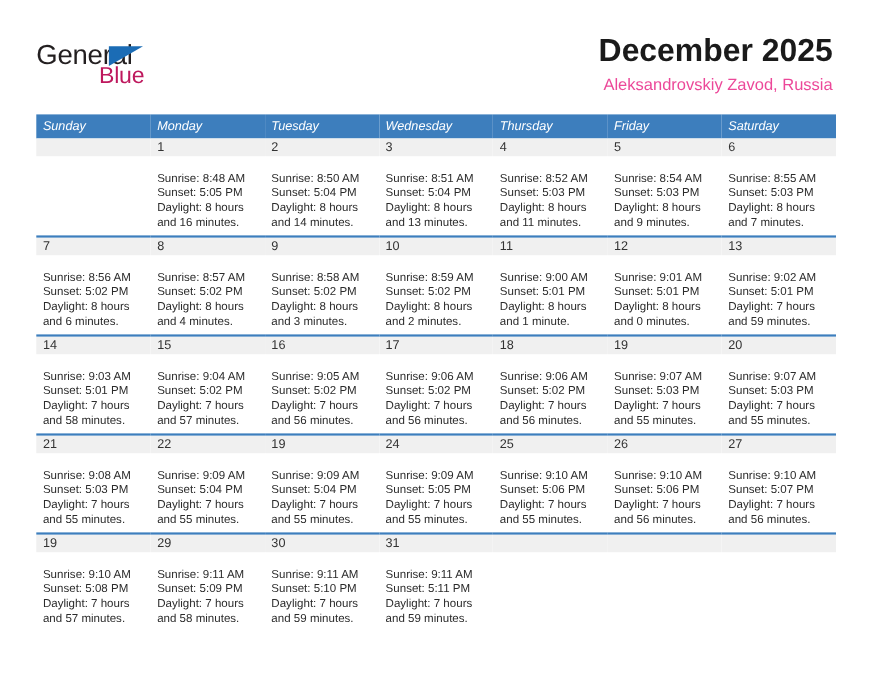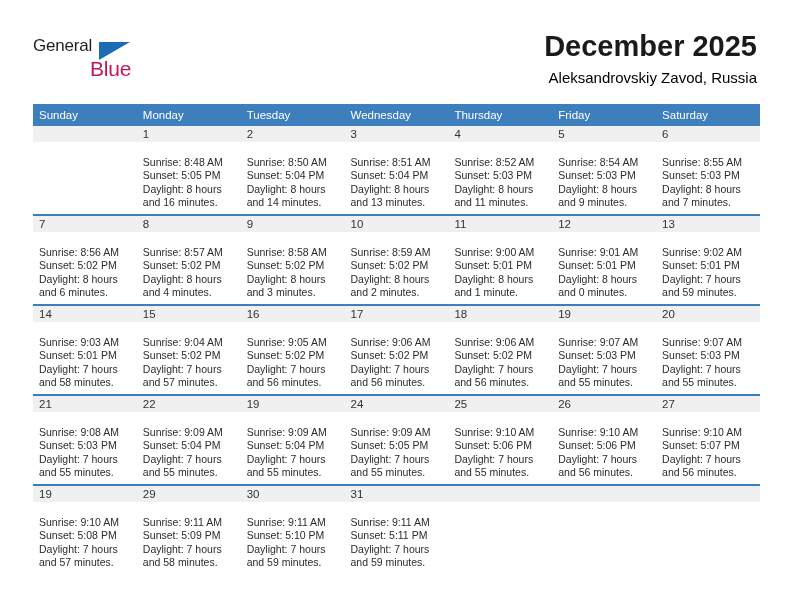--- a/index.html
+++ b/index.html
@@ -33,21 +33,21 @@
     position: absolute;
     left: 33px;
     top: 36px;
     width: 150px;
     height: 50px;
   }
   .logo-general {
     position: absolute;
     left: 0;
     top: 0;
-    font-size: 17px;
+    font-size: 25px;
     letter-spacing: -0.2px;
     color: #231f20;
     font-family: "Liberation Sans", sans-serif;
   }
   .logo-tri {
     position: absolute;
     left: 66px;
     top: 6px;
     width: 0;
     height: 0;
@@ -72,21 +72,21 @@
   .cal-title {
     font-size: 29px;
     font-weight: bold;
     color: #1a1a1a;
     line-height: 36px;
     white-space: nowrap;
   }
   .cal-subtitle {
     font-size: 15px;
     font-weight: normal;
-    color: #000000;
+    color: #ec4899;
     line-height: 22px;
     margin-top: 3px;
     white-space: nowrap;
   }
 
   
   .calendar {
     position: absolute;
     left: 33px;
     top: 104px;
@@ -99,20 +99,21 @@
   }
   table.cal th {
     background: #3d7ebd;
     color: #ffffff;
     font-size: 11.5px;
     font-weight: normal;
     text-align: left;
     padding: 5px 0 5px 6px;
     height: 11px;
     border: none;
+    font-style: italic;
   }
   table.cal col {
     width: 103.857px;
   }
 
   td.day {
     vertical-align: top;
     padding: 0;
     height: 88px;
     border-top: 2px solid #3d7ebd;

